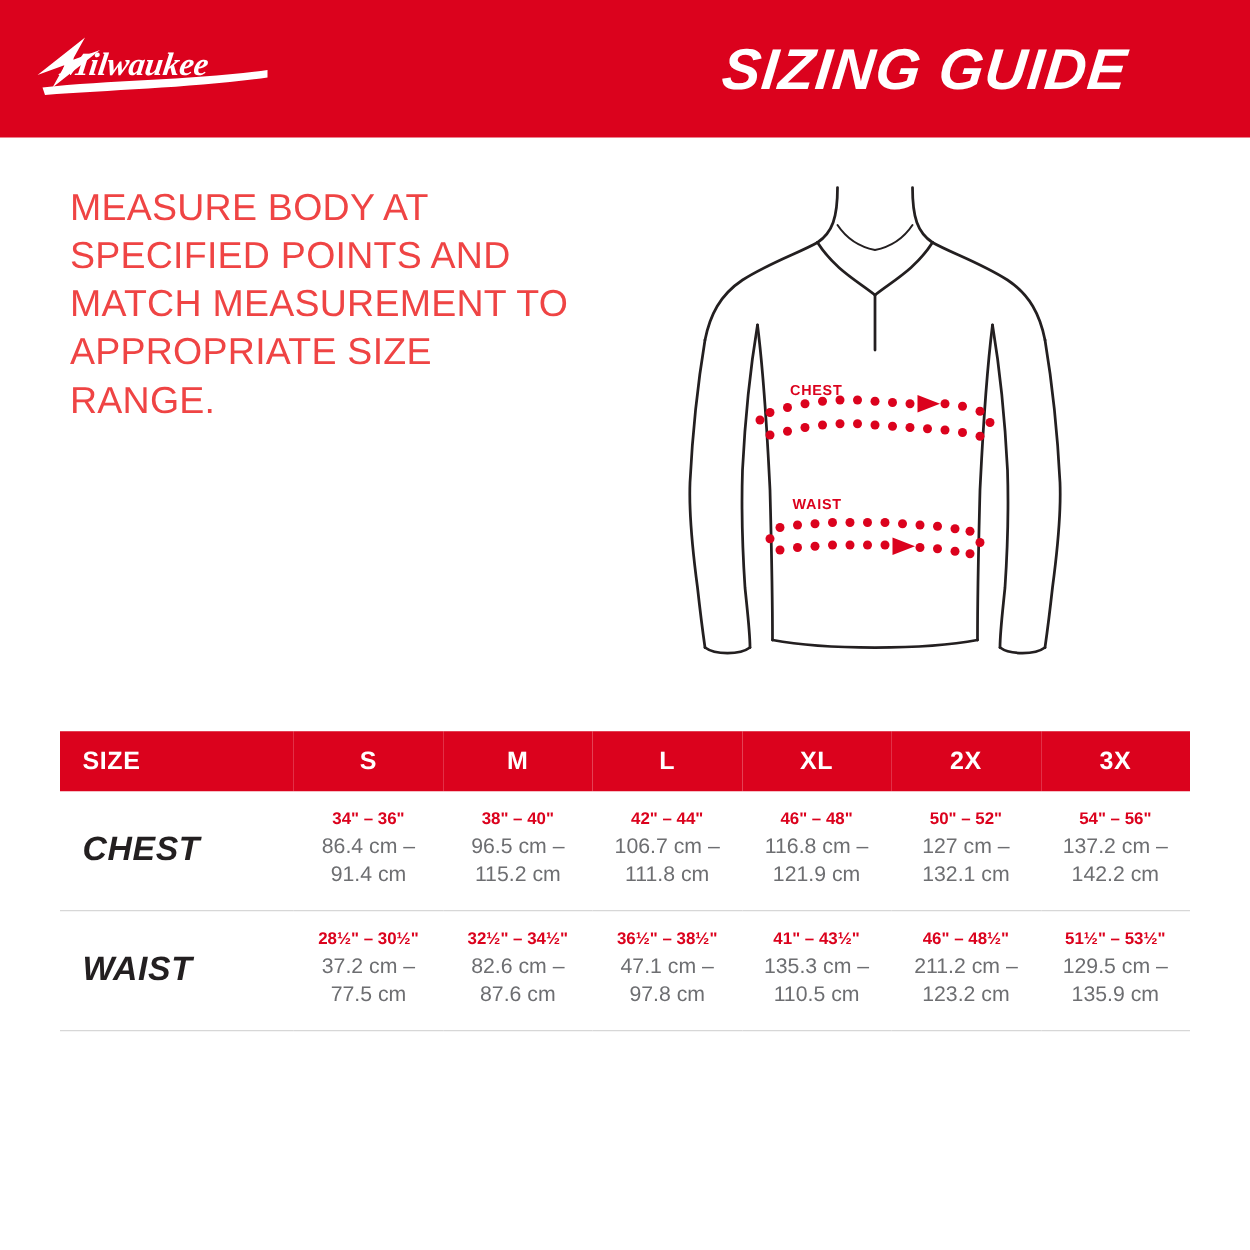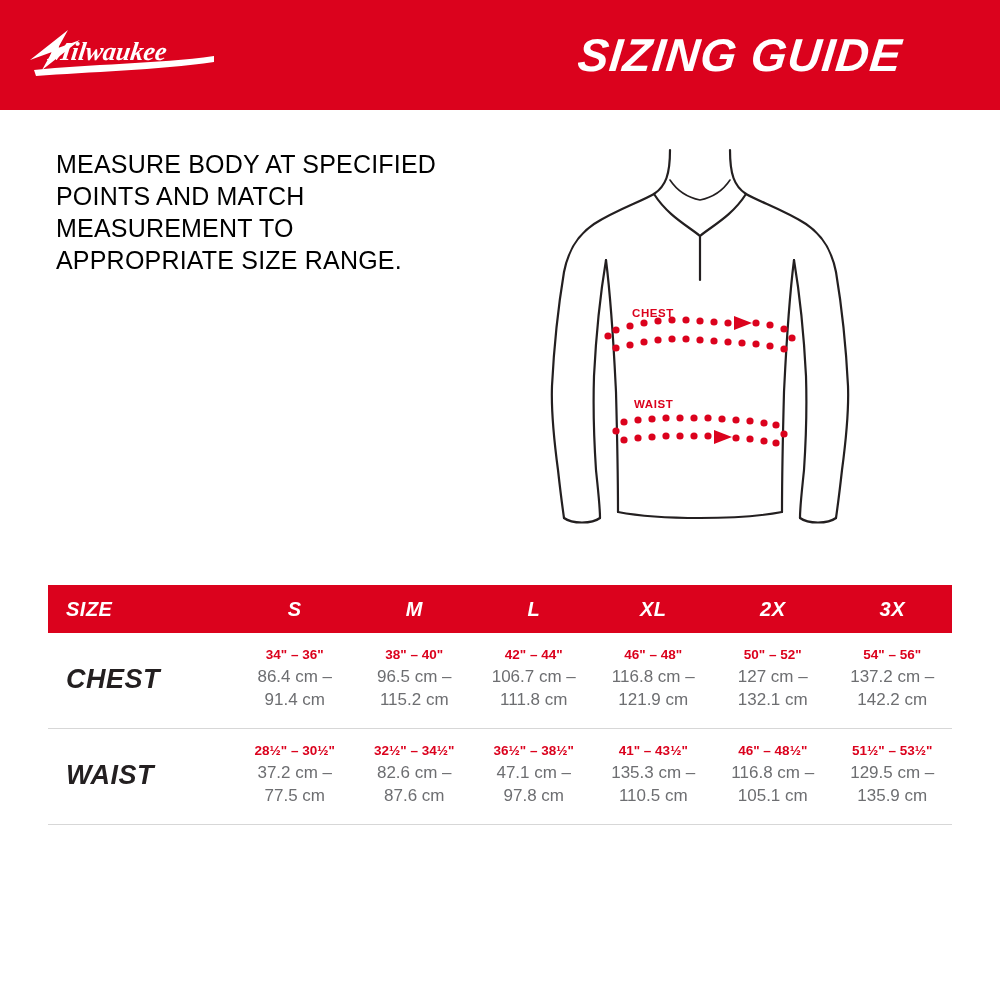--- a/index.html
+++ b/index.html
@@ -45,23 +45,23 @@
     font-style: italic;
     transform: skewX(-6deg);
   }
 
   
   .intro {
     position: absolute;
     left: 56px;
     top: 148px;
     width: 400px;
-    font-size: 25px;
+    font-size: 30px;
     line-height: 1.28;
-    color: #000000;
+    color: #ef4444;
     letter-spacing: 0.2px;
   }
 
   
   .figure {
     position: absolute;
     left: 520px;
     top: 140px;
     width: 400px;
     height: 420px;
@@ -87,21 +87,20 @@
   table.size-table {
     border-collapse: collapse;
     width: 904px;
     table-layout: fixed;
   }
   table.size-table thead th {
     background: #db021d;
     color: #ffffff;
     font-size: 20px;
     font-weight: bold;
-    font-style: italic;
     height: 46px;
     text-align: center;
     letter-spacing: 0.5px;
   }
   table.size-table thead th.size-head {
     text-align: left;
     padding-left: 18px;
     width: 168px;
   }
   table.size-table tbody td {
@@ -304,21 +303,21 @@
         <td>
           <span class="in-val">36½" – 38½"</span>
           <span class="cm-val">47.1 cm – 97.8 cm</span>
         </td>
         <td>
           <span class="in-val">41" – 43½"</span>
           <span class="cm-val">135.3 cm – 110.5 cm</span>
         </td>
         <td>
           <span class="in-val">46" – 48½"</span>
-          <span class="cm-val">116.8 cm – 105.1 cm</span>
+          <span class="cm-val">211.2 cm – 123.2 cm</span>
         </td>
         <td>
           <span class="in-val">51½" – 53½"</span>
           <span class="cm-val">129.5 cm – 135.9 cm</span>
         </td>
       </tr>
     </tbody>
   </table>
 </div>
 

